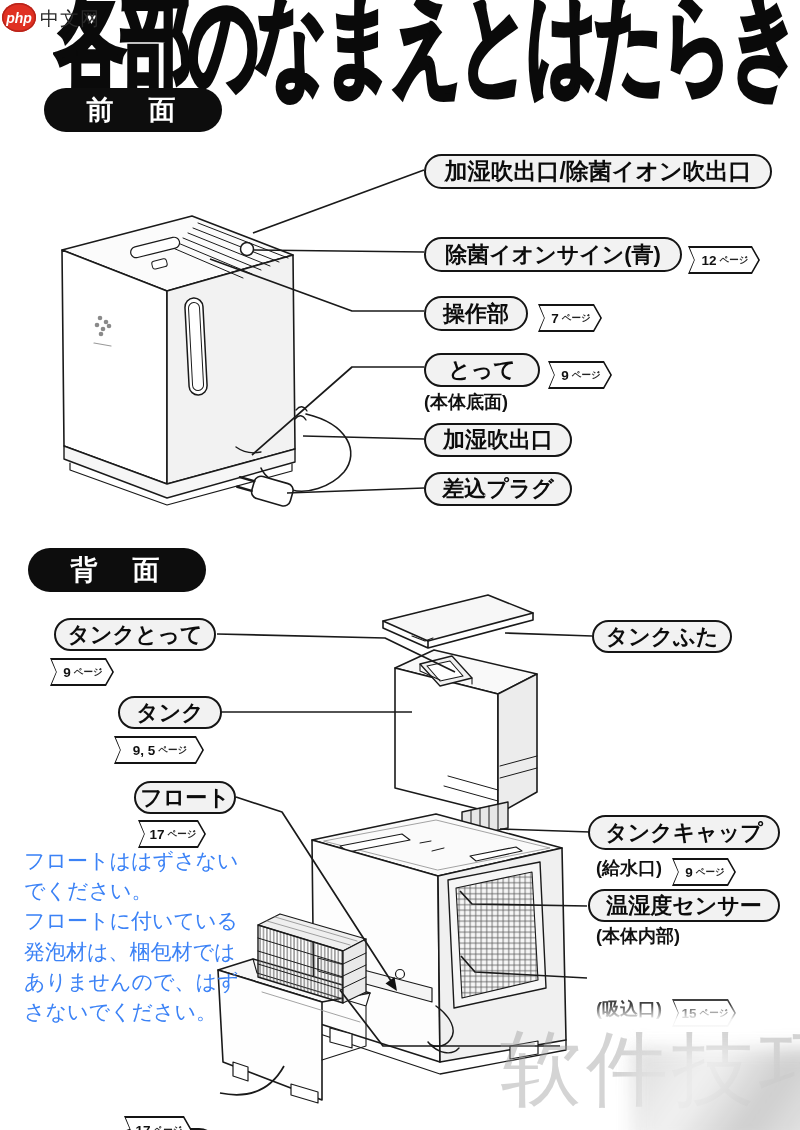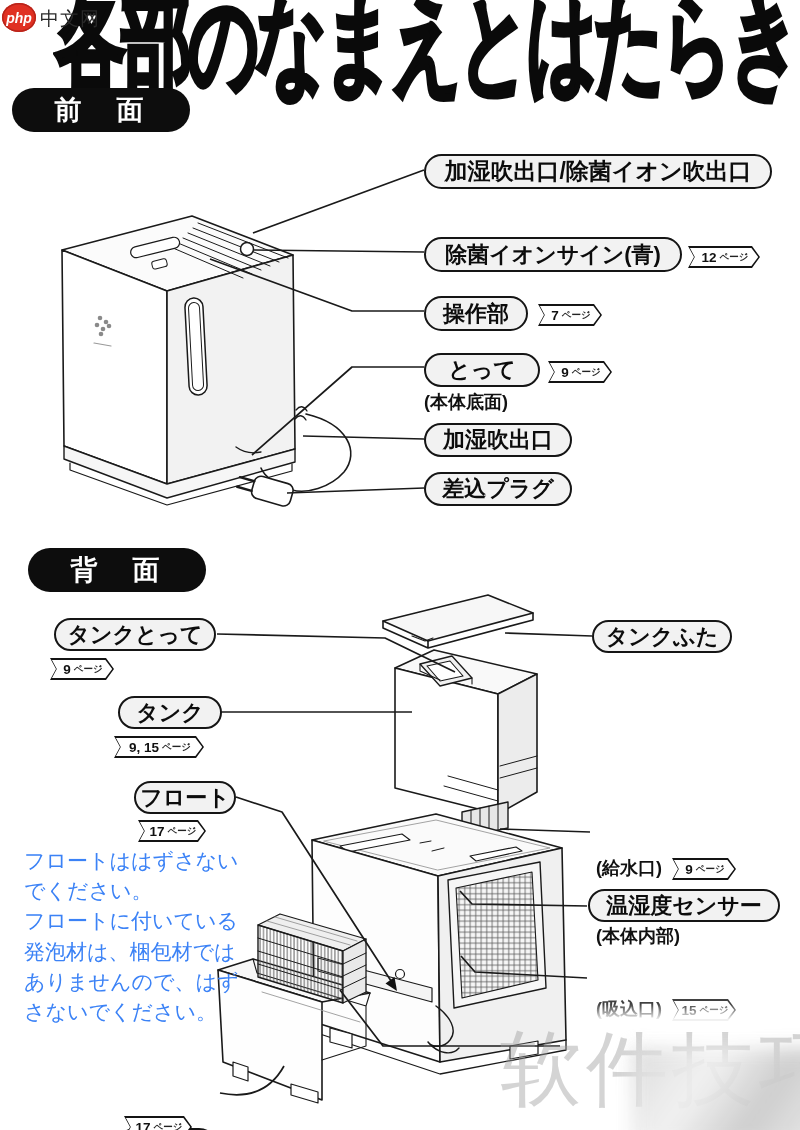--- a/index.html
+++ b/index.html
@@ -22,21 +22,21 @@
   .art{position:absolute;left:0;top:0;z-index:3;}
   
   .pill{position:absolute;z-index:5;display:flex;align-items:center;justify-content:center;
         background:#f2f2f2;border:2.5px solid #151515;border-radius:19px;
         font-weight:700;font-size:22px;color:#0c0c0c;white-space:nowrap;box-sizing:border-box;}
   .pill.small-text{font-size:23px;}
   .note{position:absolute;z-index:5;font-size:18px;font-weight:700;color:#111;white-space:nowrap;}
   .warn{position:absolute;z-index:5;font-size:21px;color:#3b82f6;width:216px;
         white-space:pre-line;word-break:break-all;line-height:1.44;}
   
-  .tag{position:absolute;z-index:5;height:22px;text-decoration:underline;}
+  .tag{position:absolute;z-index:5;height:28px;text-decoration:underline;}
   .tag .shape{position:absolute;left:0;top:0;right:0;bottom:0;background:#141414;
         clip-path:polygon(0 0,calc(100% - 8px) 0,100% 50%,calc(100% - 8px) 100%,0 100%,6px 50%);}
   .tag .shape-in{position:absolute;left:1.8px;top:1.8px;right:1.8px;bottom:1.8px;background:#fff;
         clip-path:polygon(0 0,calc(100% - 7px) 0,100% 50%,calc(100% - 7px) 100%,0 100%,5px 50%);}
   .tag .txt{position:absolute;left:0;top:0;right:0;bottom:0;display:flex;align-items:center;justify-content:center;
         padding-left:7px;padding-right:5px;}
   .tag .num{font-size:13.5px;font-weight:700;color:#111;letter-spacing:0;}
   .tag .word{font-size:9.5px;font-weight:700;color:#222;margin-left:3px;}
   .faded{opacity:.8;}
   .fade-cover{position:absolute;left:585px;top:1004px;width:215px;height:28px;z-index:6;
@@ -51,21 +51,21 @@
 </head>
 <body>
 
 <div class="page">
 
   <div class="gray-blob"></div>
   <div class="main-title">各部のなまえとはたらき</div>
   <div class="php-logo">php</div>
   <div class="site-name">中文网</div>
 
-  <div class="sec-head" style="left:12px;top:88px;">前　面</div>
+  <div class="sec-head" style="left:44px;top:88px;">前　面</div>
   <div class="sec-head" style="left:28px;top:548px;">背　面</div>
 
   <svg class="art" width="800" height="1130" viewBox="0 0 800 1130">
     <defs>
       <pattern id="pleats" width="3.4" height="8" patternUnits="userSpaceOnUse">
         <path d="M1.7,0 V8" stroke="#555" stroke-width="0.9"></path>
       </pattern>
       <pattern id="mesh" width="5.5" height="5.5" patternUnits="userSpaceOnUse">
         <path d="M0,2.7 H5.5 M2.7,0 V5.5" stroke="#5a5a5a" stroke-width="0.8"></path>
       </pattern>
@@ -239,37 +239,38 @@
       </div>
   </div>
 
   <div class="pill" style="left:592px;top:620px;width:140px;height:33px;">タンクふた</div>
 
   <div class="pill" style="left:118px;top:696px;width:104px;height:33px;">タンク</div>
   <div class="tag" style="left:114px;top:736px;width:90px;">
     <div class="shape"></div>
       <div class="shape-in"></div>
     <div class="txt">
-        <span class="num">9, 15</span>
+        <span class="num">9, 5</span>
         <span class="word">ページ</span>
       </div>
   </div>
 
   <div class="pill" style="left:134px;top:781px;width:102px;height:33px;">フロート</div>
   <div class="tag" style="left:138px;top:820px;width:68px;">
     <div class="shape"></div>
       <div class="shape-in"></div>
     <div class="txt">
         <span class="num">17</span>
         <span class="word">ページ</span>
       </div>
   </div>
   <div class="warn" style="left:24px;top:846px;">フロートははずさないでください。
 フロートに付いている発泡材は、梱包材ではありませんので、はずさないでください。</div>
 
+  <div class="pill" style="left:588px;top:815px;width:192px;height:35px;">タンクキャップ</div>
   <div class="note" style="left:596px;top:856px;">(給水口)</div>
   <div class="tag" style="left:672px;top:858px;width:64px;">
     <div class="shape"></div>
       <div class="shape-in"></div>
     <div class="txt">
         <span class="num">9</span>
         <span class="word">ページ</span>
       </div>
   </div>
 

